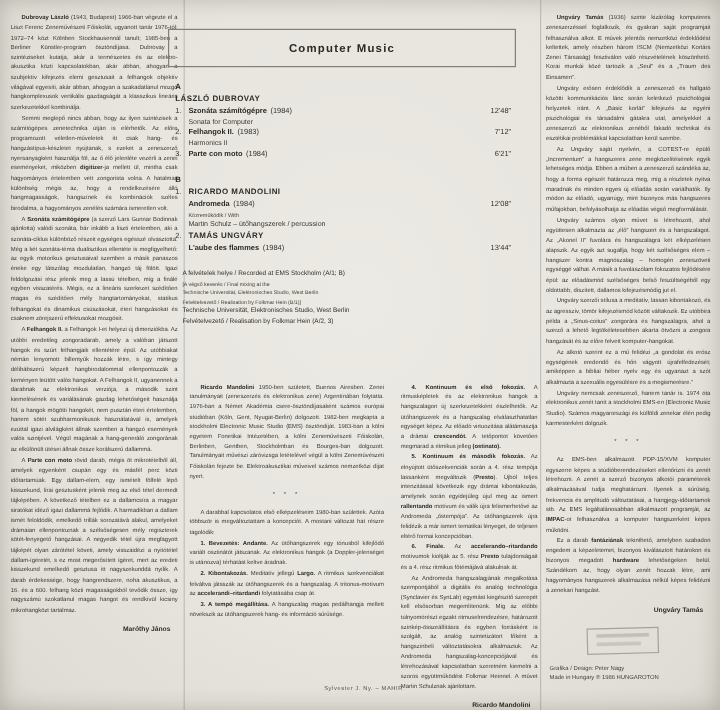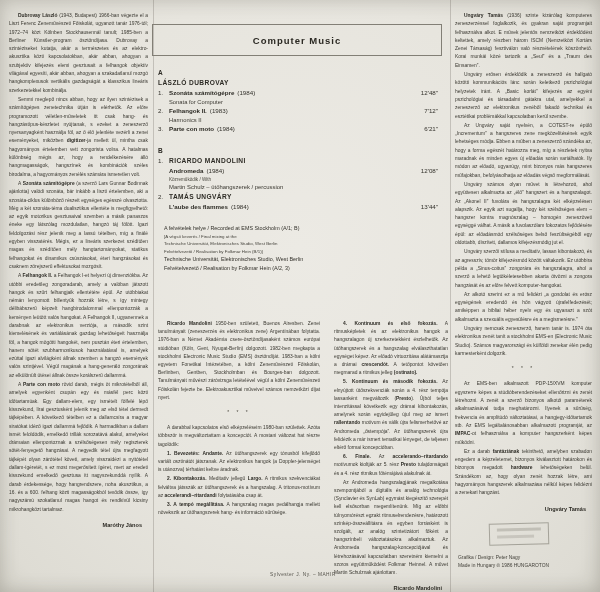--- a/index.html
+++ b/index.html
@@ -13,21 +13,21 @@
   
   .outer{position:absolute;font-size:4.9px;line-height:8.3px;text-align:justify;color:#3a3831;}
   .outer.left{left:9px;top:12px;width:139px;}
   .outer.right{left:455px;top:12px;width:137px;}
   .para{margin:0 0 1px 0;text-indent:9px;}
   .para.sep{text-indent:0;text-align:center;letter-spacing:3px;margin:7px 0;color:#4a483f;}
   b{font-weight:bold;color:#2d2b25;}
   .sig{text-align:right;font-weight:bold;font-size:5.6px;margin-top:7px;padding-right:6px;color:#2d2b25;}
 
   
-  .center{position:absolute;left:152px;top:24px;width:290px;}
+  .center{position:absolute;left:140px;top:24px;width:290px;}
   .title-box{border:1px solid #827f76;height:30px;display:flex;align-items:center;justify-content:center;}
   .title-box span{font-size:9.5px;font-weight:bold;letter-spacing:1px;color:#2b2923;}
   .list{padding:0 4px 0 6px;}
   .side-label{margin:13px 0 2px 0;font-size:6.5px;font-weight:bold;color:#2d2b25;}
   .artist{font-size:6.6px;font-weight:bold;letter-spacing:.4px;line-height:10px;color:#2d2b25;}
   .trow{display:flex;font-size:6.2px;line-height:9.6px;color:#33312b;}
   .tno{width:11px;flex:none;}
   .ttl{font-weight:bold;color:#2d2b25;}
   .tyr{margin-left:3px;}
   .tdur{margin-left:auto;}

